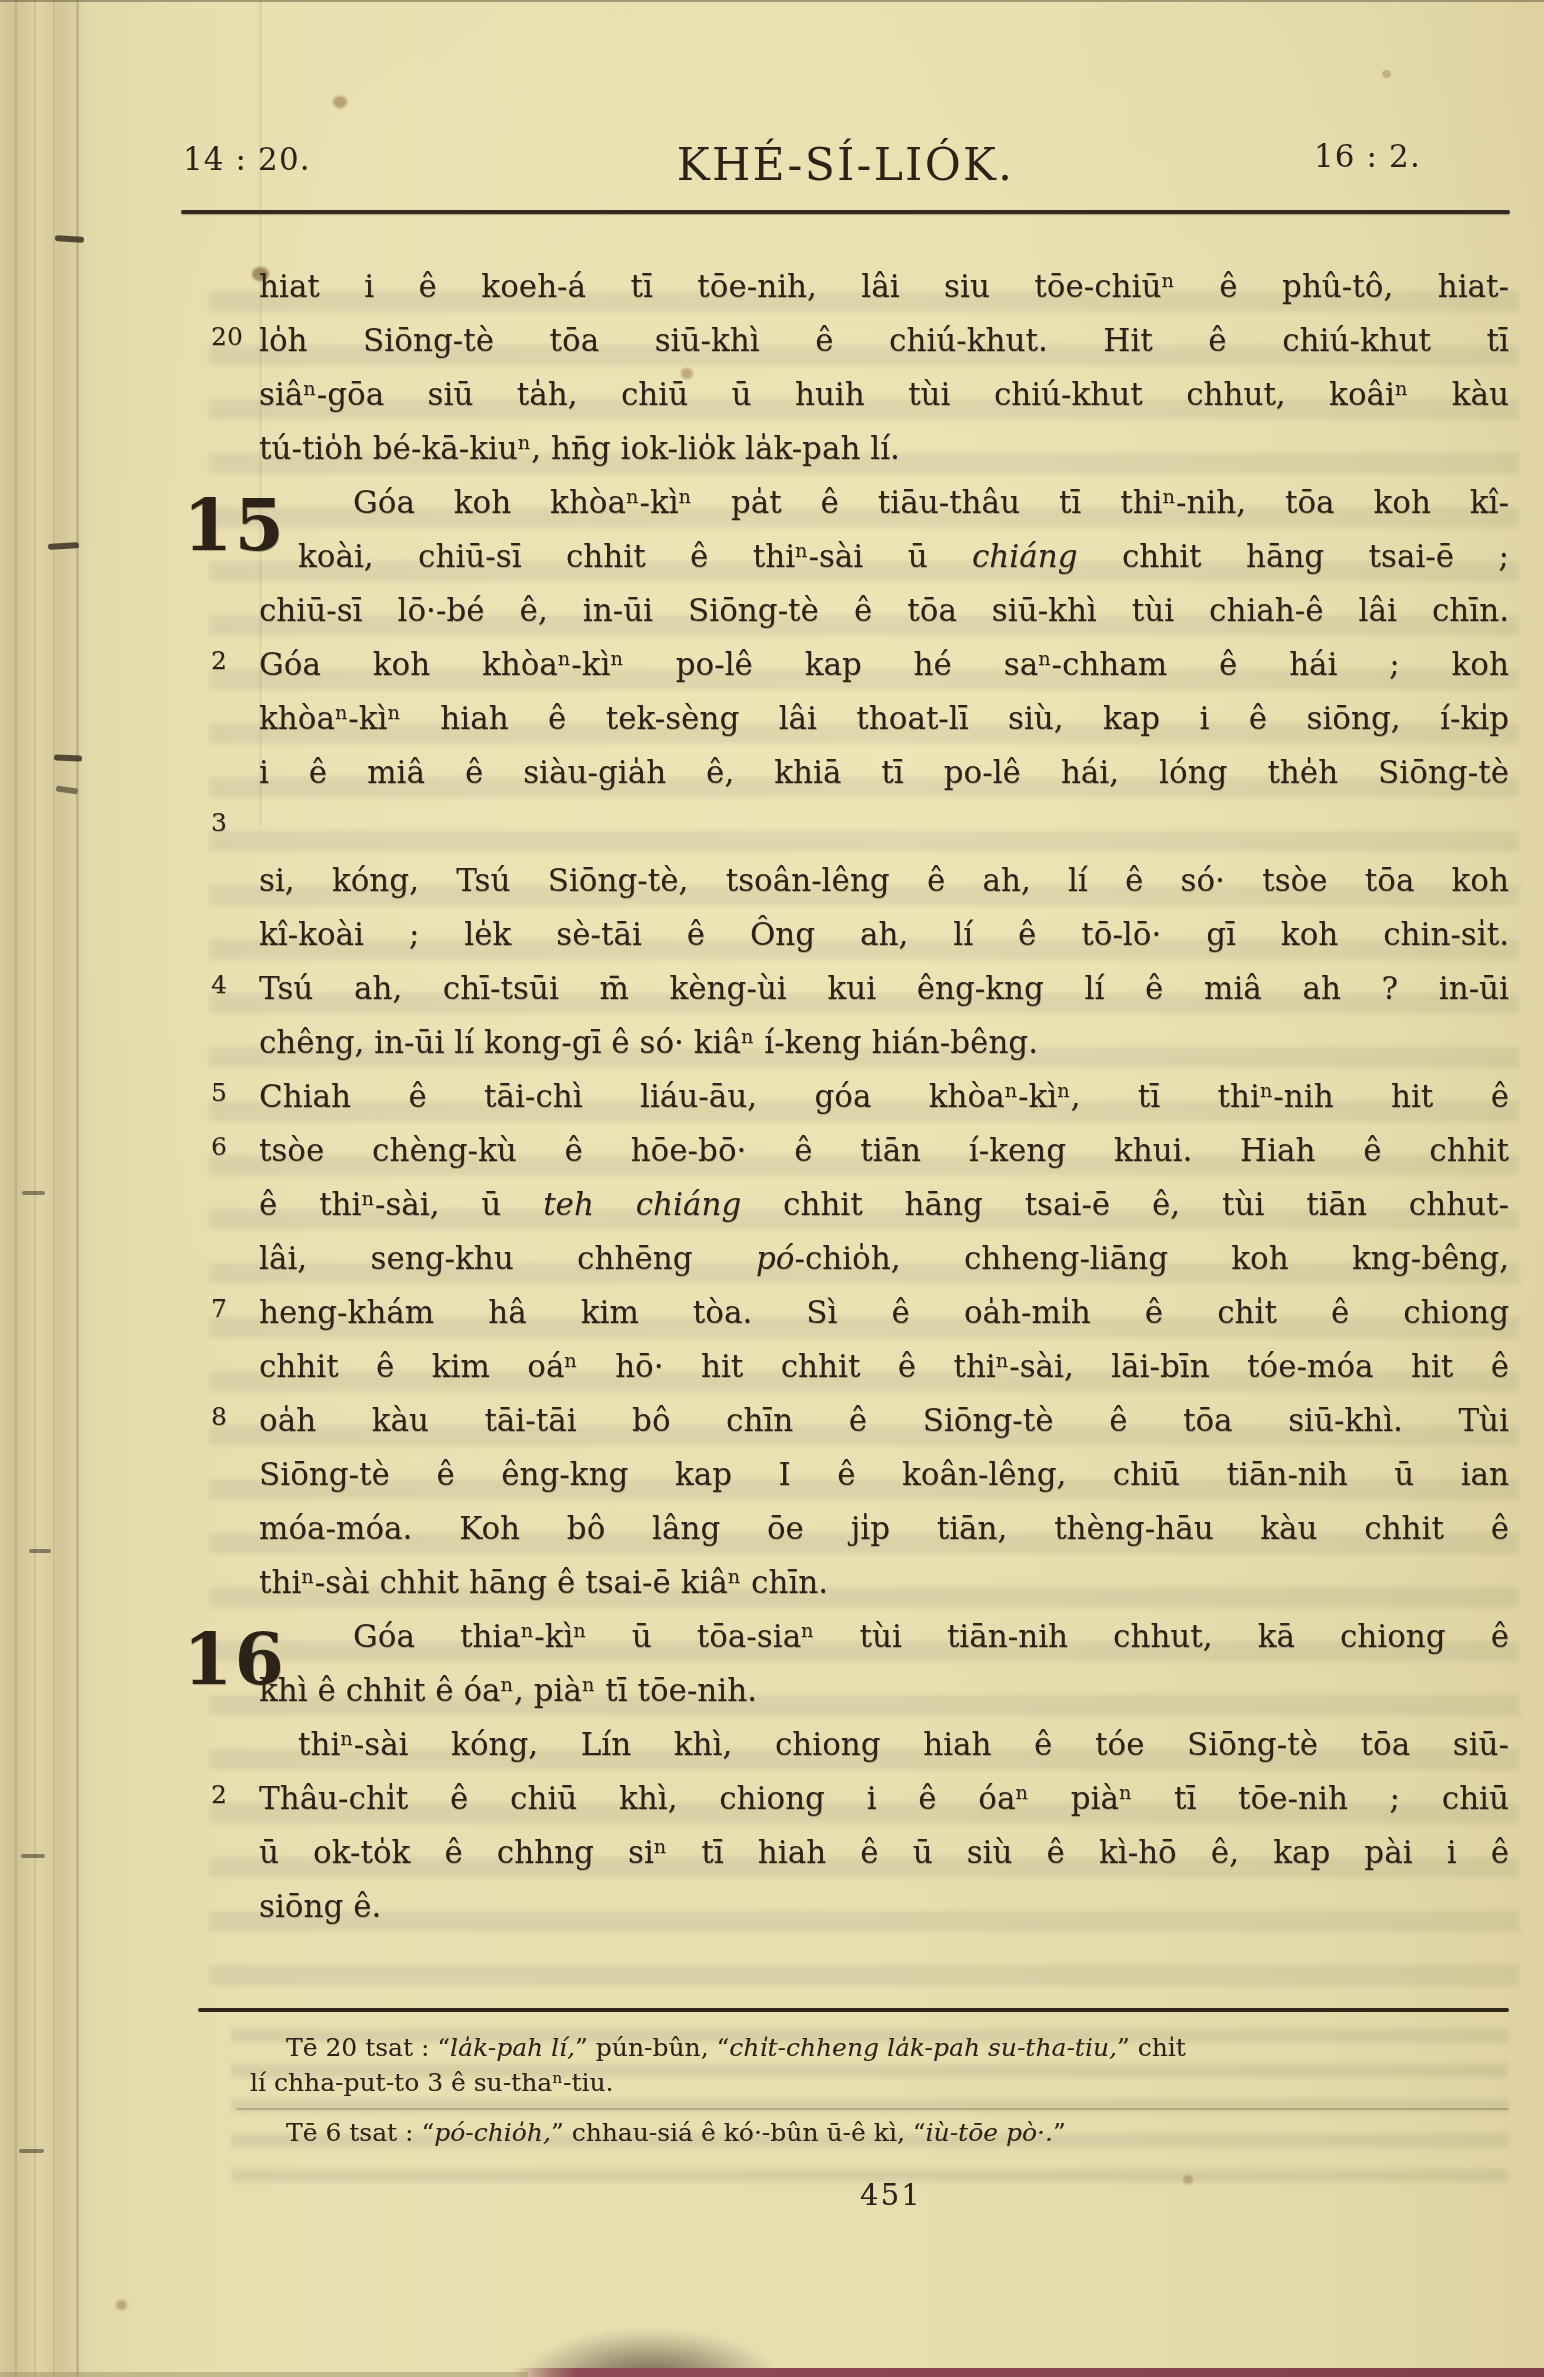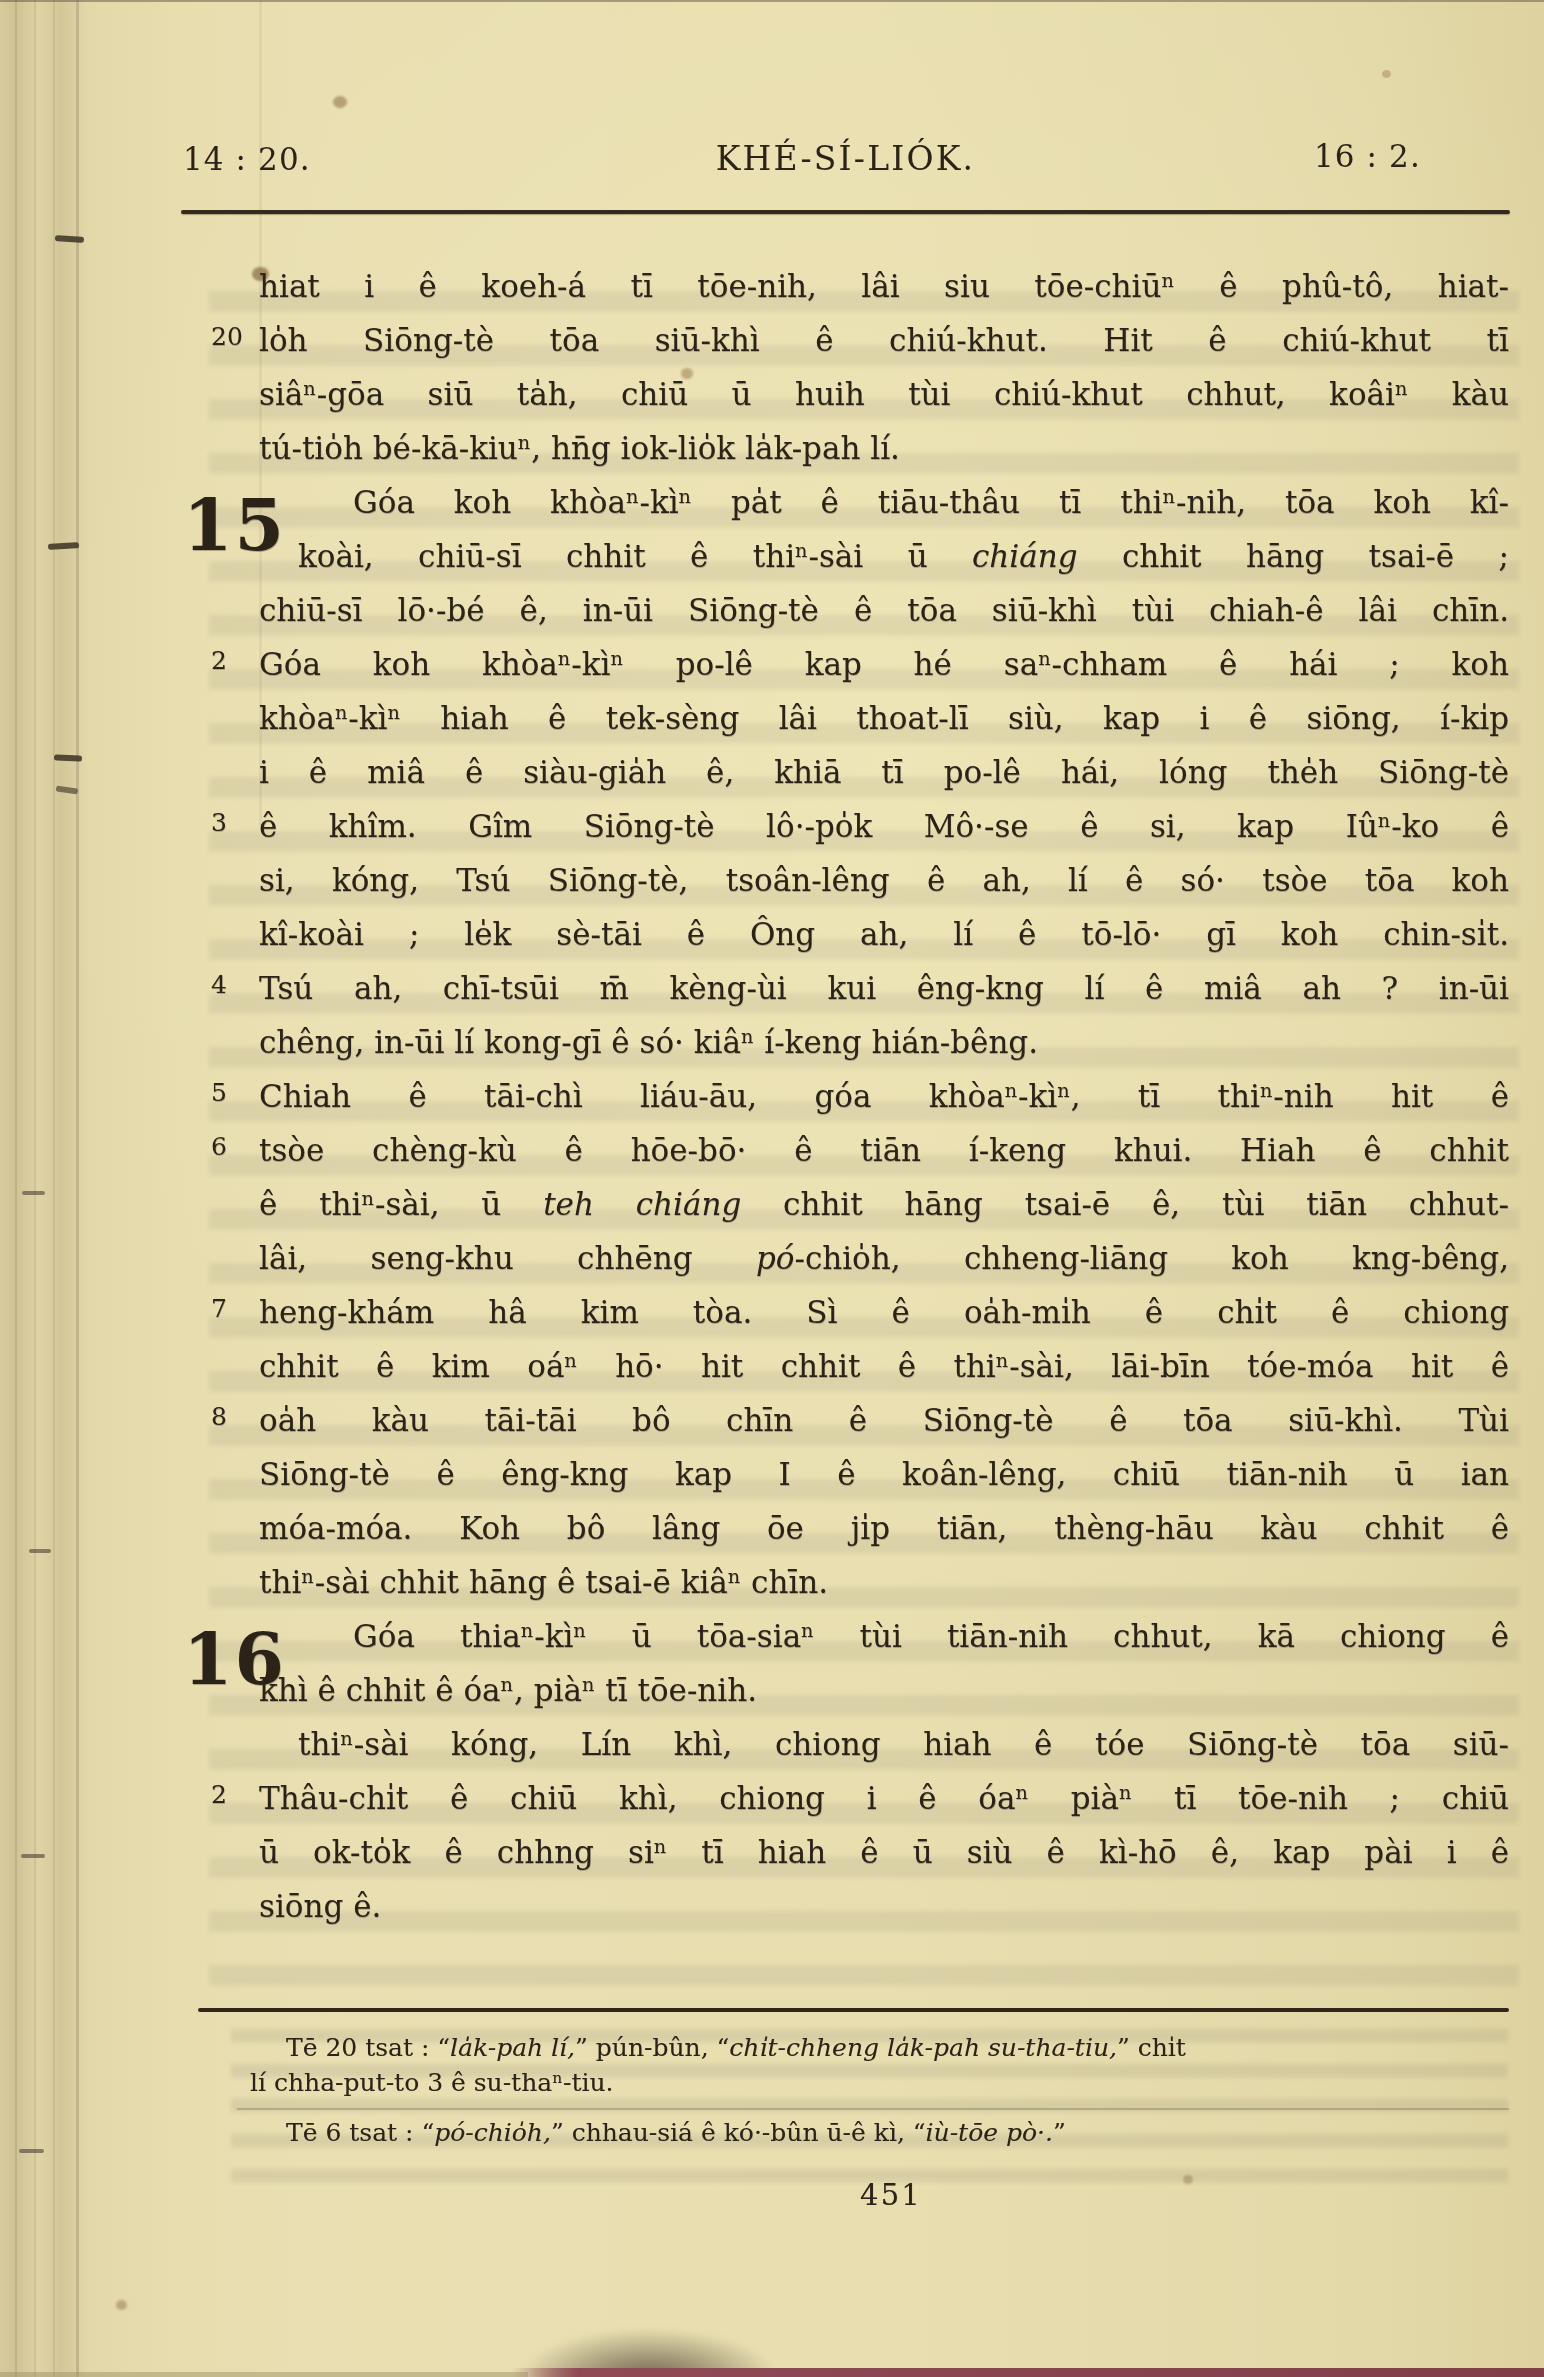--- a/index.html
+++ b/index.html
@@ -26,21 +26,21 @@
   .thumb-shadow{position:absolute;left:517px;bottom:-16.5px;width:264px;height:66px;border-radius:50%;background:radial-gradient(ellipse at 50% 80%, rgba(60,50,38,.75), rgba(60,50,38,0) 70%);filter:blur(3.3px);}
   .bleed{
     position:absolute;left:209px;top:259px;width:1310px;height:1728px;
     background:repeating-linear-gradient(180deg, rgba(0,0,0,0) 0px, rgba(0,0,0,0) 31px, rgba(124,118,98,.12) 33px, rgba(124,118,98,.12) 51px, rgba(0,0,0,0) 54px);
     filter:blur(2.2px);
   }
   .bleed2{position:absolute;left:231px;top:2009px;width:1277px;height:182px;background:repeating-linear-gradient(180deg, rgba(0,0,0,0) 0 18.7px, rgba(124,118,98,.14) 21px 32px, rgba(0,0,0,0) 35px);filter:blur(2.2px);}
   
   .hdr-ref{position:absolute;font-size:31px;letter-spacing:1.1px;white-space:pre;}
   .hdr-title-wrap{position:absolute;left:182px;width:1327px;top:139px;text-align:center;}
-  .hdr-title{font-size:33px;letter-spacing:2.2px;margin-top:32px;}
+  .hdr-title{font-size:44px;letter-spacing:2.2px;margin-top:32px;}
   .hdr-rule{position:absolute;left:181px;top:210px;width:1329px;height:3.9px;background:#342b1e;border-radius:2.2px;box-shadow:0 1.1px 1.1px rgba(52,43,30,.35);}
   
   .text-col{position:absolute;left:259px;top:259px;width:1250px;}
   .line{
     position:relative;height:54px;line-height:54px;font-size:31px;
     text-align:justify;text-align-last:justify;
     text-shadow:0.4px 0.5px 0 rgba(43,35,24,.28);
   }
   .line.short{text-align-last:left;}
   .line.ch1{padding-left:94px;}
@@ -102,21 +102,21 @@
       <div class="line"><span class="seg">hiat i ê koeh-á tī tōe-nih, lâi siu tōe-chiūⁿ ê phû-tô, hiat-</span></div>
       <div class="line"><span class="verse-num">20</span><span class="seg">lo̍h Siōng-tè tōa siū-khì ê chiú-khut.  Hit ê chiú-khut tī</span></div>
       <div class="line"><span class="seg">siâⁿ-gōa siū ta̍h, chiū ū huih tùi chiú-khut chhut, koâiⁿ kàu</span></div>
       <div class="line short"><span class="seg">tú-tio̍h bé-kā-kiuⁿ, hn̄g iok-lio̍k la̍k-pah lí.</span></div>
       <div class="line ch1"><span class="ch-num">15</span><span class="seg">Góa koh khòaⁿ-kìⁿ pa̍t ê tiāu-thâu tī thiⁿ-nih, tōa koh kî-</span></div>
       <div class="line ch2"><span class="seg">koài, chiū-sī chhit ê thiⁿ-sài ū </span><span class="seg it">chiáng</span><span class="seg"> chhit hāng tsai-ē ;</span></div>
       <div class="line"><span class="seg">chiū-sī lō·-bé ê, in-ūi Siōng-tè ê tōa siū-khì tùi chiah-ê lâi chīn.</span></div>
       <div class="line"><span class="verse-num">2</span><span class="seg">Góa koh khòaⁿ-kìⁿ po-lê kap hé saⁿ-chham ê hái ; koh</span></div>
       <div class="line"><span class="seg">khòaⁿ-kìⁿ hiah ê tek-sèng lâi thoat-lī siù, kap i ê siōng, í-ki̍p</span></div>
       <div class="line"><span class="seg">i ê miâ ê siàu-gia̍h ê, khiā tī po-lê hái, lóng the̍h Siōng-tè</span></div>
-      <div class="line"><span class="verse-num">3</span><span class="seg">ê khîm.  Gîm Siōng-tè lô·-po̍k Mô·-se ê si, kap Iûⁿ-ko ê</span></div>
+      <div class="line"><span class="verse-num">3</span></div>
       <div class="line"><span class="seg">si, kóng, Tsú Siōng-tè, tsoân-lêng ê ah, lí ê só· tsòe tōa koh</span></div>
       <div class="line"><span class="seg">kî-koài ; le̍k sè-tāi ê Ông ah, lí ê tō-lō· gī koh chin-si̍t.</span></div>
       <div class="line"><span class="verse-num">4</span><span class="seg">Tsú ah, chī-tsūi m̄ kèng-ùi kui êng-kng lí ê miâ ah ? in-ūi</span></div>
       <div class="line short"><span class="seg">chêng, in-ūi lí kong-gī ê só· kiâⁿ í-keng hián-bêng.</span></div>
       <div class="line"><span class="verse-num">5</span><span class="seg">Chiah ê tāi-chì liáu-āu, góa khòaⁿ-kìⁿ, tī thiⁿ-nih hit ê</span></div>
       <div class="line"><span class="verse-num">6</span><span class="seg">tsòe chèng-kù ê hōe-bō· ê tiān í-keng khui.  Hiah ê chhit</span></div>
       <div class="line"><span class="seg">ê thiⁿ-sài, ū </span><span class="seg it">teh chiáng</span><span class="seg"> chhit hāng tsai-ē ê, tùi tiān chhut-</span></div>
       <div class="line"><span class="seg">lâi, seng-khu chhēng </span><span class="seg it">pó</span><span class="seg">-chio̍h, chheng-liāng koh kng-bêng,</span></div>
       <div class="line"><span class="verse-num">7</span><span class="seg">heng-khám hâ kim tòa.  Sì ê oa̍h-mi̍h ê chi̍t ê chiong</span></div>
       <div class="line"><span class="seg">chhit ê kim oáⁿ hō· hit chhit ê thiⁿ-sài, lāi-bīn tóe-móa hit ê</span></div>

